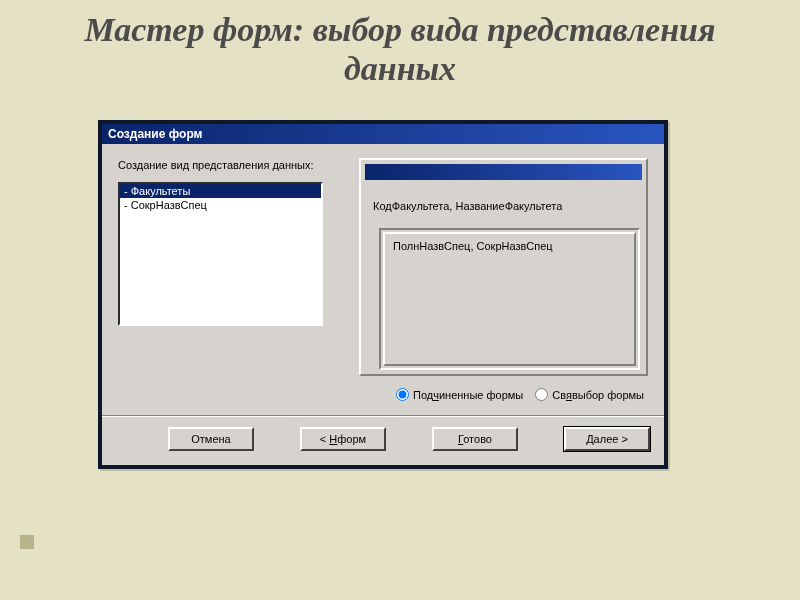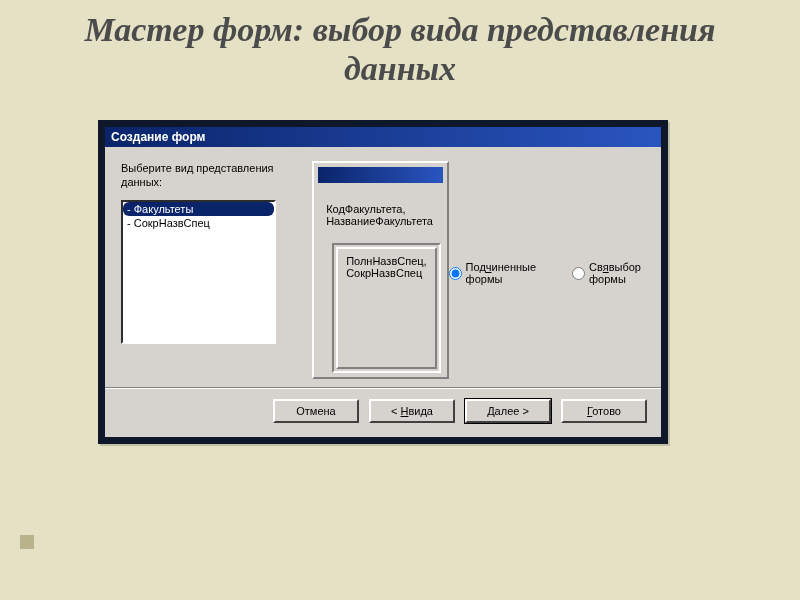--- a/index.html
+++ b/index.html
@@ -29,21 +29,21 @@
     color: #4b4b4b;
     margin: 10px 40px 10px 40px;
     line-height: 1.15;
   }
   .dialog {
     position: absolute;
     left: 98px;
     top: 120px;
     width: 570px;
     background: #d6d3ce;
-    border: 7px solid #0f172a;
+    border: 4px solid #0f172a;
     box-shadow: 2px 2px 0 rgba(0,0,0,0.15);
   }
   .titlebar {
     background: linear-gradient(to right, #0a246a, #2a55c0);
     color: #fff;
     font-size: 12px;
     font-weight: bold;
     padding: 3px 6px;
     height: 20px;
     display: flex;
@@ -72,30 +72,29 @@
     border: 2px inset #fff;
     border-top-color: #808080;
     border-left-color: #808080;
     font-size: 11px;
     overflow: auto;
   }
   .list-item {
     padding: 1px 4px;
     white-space: nowrap;
     cursor: default;
-    border-radius: 6px;
   }
   .list-item.selected {
     background: #0a246a;
     color: #fff;
   }
   .right-pane {
     flex: 1;
     display: flex;
-    flex-direction: row;
+    flex-direction: column;
     padding-left: 20px;
   }
   .preview-outer {
     border: 2px solid;
     border-top-color: #fff;
     border-left-color: #fff;
     border-right-color: #808080;
     border-bottom-color: #808080;
     padding: 4px;
     background: #d6d3ce;
@@ -133,21 +132,21 @@
     border-left-color: #fff;
     border-right-color: #808080;
     border-bottom-color: #808080;
     flex: 1;
     padding: 6px 8px;
     font-size: 11px;
     color: #000;
   }
   .radio-row {
     display: flex;
-    gap: 36px;
+    gap: 12px;
     justify-content: flex-end;
     padding: 12px 4px 6px 0;
     font-size: 11px;
   }
   .radio-row label {
     display: flex;
     align-items: center;
     gap: 4px;
     cursor: pointer;
   }
@@ -173,39 +172,40 @@
     border: 2px solid;
     border-top-color: #fff;
     border-left-color: #fff;
     border-right-color: #404040;
     border-bottom-color: #404040;
     cursor: pointer;
     padding: 0;
     display: flex;
     align-items: center;
     justify-content: center;
+    margin-left: 36px;
   }
   .btn.default {
     box-shadow: 0 0 0 1px #000;
   }
 </style>
 </head>
 <body>
 
 <div class="title">Мастер форм: выбор вида представления данных</div>
 
 <div class="dialog">
   <div class="titlebar">
     <span>Создание форм</span>
   </div>
 
   <div class="dlg-body">
     <div class="upper">
       <div class="left-pane">
-        <div class="prompt">Выберите вид представления данных:</div>
+        <div class="prompt">Создание вид представления данных:</div>
         <div class="listbox">
           <div class="list-item selected">- Факультеты</div>
           <div class="list-item">- СокрНазвСпец</div>
         </div>
       </div>
 
       <div class="right-pane">
         <div class="preview-outer">
           <div class="preview-header"></div>
           <div class="preview-master">КодФакультета, НазваниеФакультета</div>
@@ -226,24 +226,24 @@
         </div>
       </div>
     </div>
   </div>
 
   <hr class="sep">
 
   <div class="button-row">
     <button class="btn">Отмена</button>
     <button class="btn">
-      <span><span>&lt; </span><span class="accel">Н</span><span>вида</span></span>
+      <span><span>&lt; </span><span class="accel">Н</span><span>форм</span></span>
+    </button>
+    <button class="btn">
+      <span><span class="accel">Г</span><span>отово</span></span>
     </button>
     <button class="btn default">
       <span><span class="accel">Д</span><span>алее &gt;</span></span>
     </button>
-    <button class="btn">
-      <span><span class="accel">Г</span><span>отово</span></span>
-    </button>
   </div>
 </div>
 
 <div class="slide-bullet"></div>
 
 </body></html>

